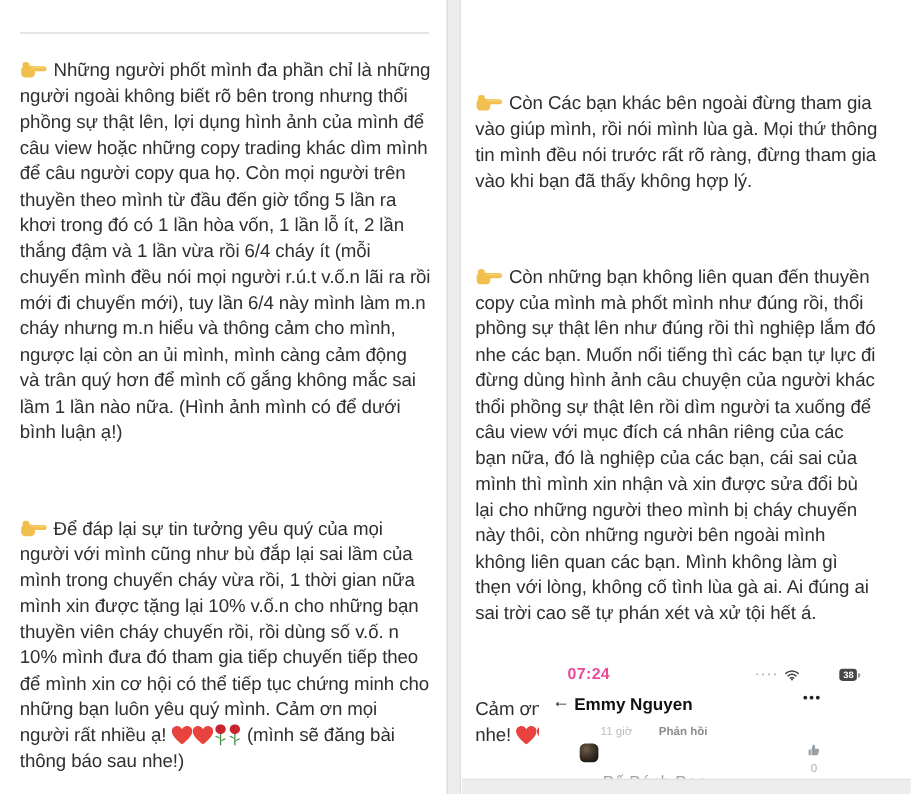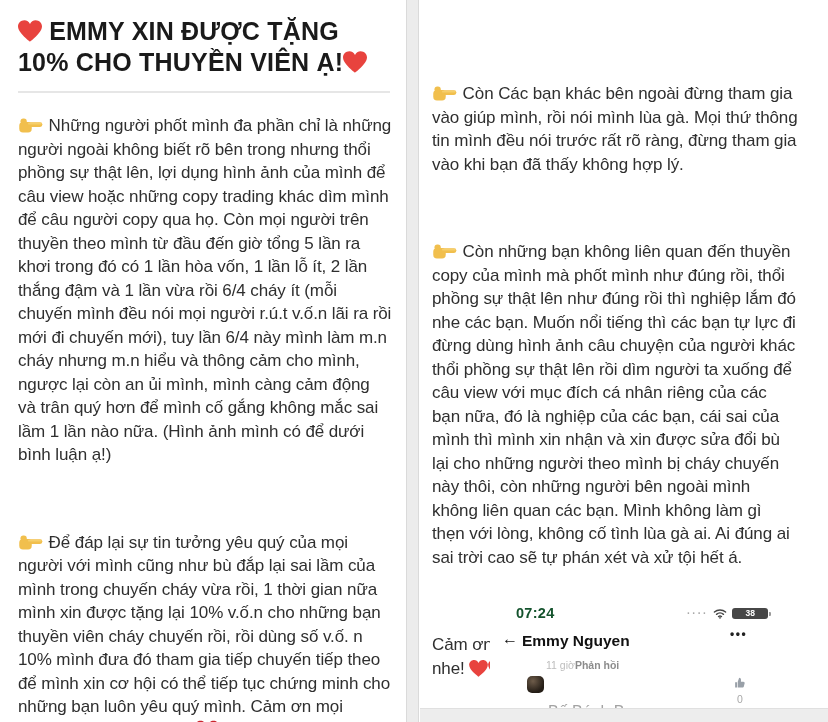--- a/index.html
+++ b/index.html
@@ -26,60 +26,51 @@
   .ic-heart svg{width:19px;height:17px;}
   .ic-rose{vertical-align:-5px;}
   .ic-rose svg{width:13px;height:21px;}
   .ic-point-right{vertical-align:-3px;margin-right:1px;}
   .ic-point-right svg{width:25px;height:18px;}
   .post-title .ic-heart{vertical-align:-2px;}
   .post-title .ic-heart svg{width:24px;height:22px;}
 
   
   .phone{position:absolute;left:490px;top:598px;width:338px;height:112px;background:#fff;color:#1c1c1c;}
-  .p-time{position:absolute;left:26px;top:7px;font-size:14.5px;font-weight:700;letter-spacing:.3px;color:#14532d;}
+  .p-time{position:absolute;left:26px;top:7px;font-size:14.5px;font-weight:700;letter-spacing:.3px;color:#ec4899;}
   .p-status{position:absolute;left:197px;top:10px;display:flex;align-items:center;gap:5px;}
   .p-dots{color:#a9a9a9;font-size:10px;letter-spacing:2px;font-weight:700;line-height:10px;}
   .p-wifi svg{width:14px;height:11px;display:block;}
   .p-batt{display:flex;align-items:center;}
-  .p-batt-body{display:block;width:36px;height:11px;background:#474747;border-radius:3px;color:#fff;
-               font-size:8.5px;font-weight:700;text-align:center;line-height:11px;}
+  .p-batt-body{display:block;width:16px;height:11px;background:#474747;border-radius:3px;color:#fff;
+               font-size:8.5px;font-weight:700;text-align:center;line-height:11px;margin-left:31px;}
   .p-batt-nub{display:block;width:2px;height:4px;background:#9a9a9a;border-radius:0 1px 1px 0;margin-left:1px;}
   .p-nav-back{position:absolute;left:12px;top:32px;font-size:16px;color:#111;cursor:pointer;}
   .p-nav-title{position:absolute;left:32px;top:34px;font-size:15.5px;font-weight:700;color:#111;}
   .p-nav-menu{position:absolute;left:240px;top:29px;font-size:12px;letter-spacing:1.5px;color:#222;font-weight:700;cursor:pointer;}
-  .p-meta{position:absolute;left:56px;top:61px;font-size:10.5px;display:flex;gap:0;}
+  .p-meta{position:absolute;left:56px;top:61px;font-size:10.5px;display:flex;gap:24px;}
   .p-meta-time{color:#bdbdbd;}
   .p-meta-reply{color:#8c8c8c;font-weight:700;cursor:pointer;}
   .p-avatar{position:absolute;left:37px;top:78px;width:17px;height:17px;border-radius:5px;
             background:radial-gradient(circle at 35% 30%, #6e5c4a, #241d16 70%);}
   .p-author{position:absolute;left:58px;top:79px;font-size:16px;color:#a3a3a3;margin-top:26px;}
   .p-comment{position:absolute;left:58px;top:93px;font-size:11px;color:#2d2d2d;white-space:nowrap;}
   .p-comment .bold{font-weight:700;color:#333;margin-right:3px;}
   .p-comment .gray{color:#a3a3a3;margin-right:3px;}
   .p-like{position:absolute;left:239px;top:77px;width:22px;text-align:center;cursor:pointer;}
   .p-like svg{width:12px;height:12px;display:inline-block;}
   .p-like-count{display:block;font-size:10.5px;color:#a8a8a8;margin-top:0px;}
   .bottom-strip{position:absolute;left:420px;right:0;top:708px;height:14px;background:#ededed;border-top:1px solid #e0e0e0;box-sizing:border-box;}
 </style>
 </head>
 <body>
 
 <div class="page">
 
   <div class="col col-left">
-    <h1 class="post-title"><span class="ic ic-heart">
-  <svg viewBox="0 0 32 29" xmlns="http://www.w3.org/2000/svg">
-    <path d="M23.6 0c-3.4 0-6.4 2.1-7.6 5.1C14.8 2.1 11.8 0 8.4 0 3.8 0 0 3.7 0 8.3c0 9.2 16 20.4 16 20.4S32 17.5 32 8.3C32 3.7 28.2 0 23.6 0z" fill="#e8433e"></path>
-  </svg>
-</span> EMMY XIN ĐƯỢC TẶNG 10% CHO THUYỀN VIÊN Ạ!<span class="ic ic-heart">
-  <svg viewBox="0 0 32 29" xmlns="http://www.w3.org/2000/svg">
-    <path d="M23.6 0c-3.4 0-6.4 2.1-7.6 5.1C14.8 2.1 11.8 0 8.4 0 3.8 0 0 3.7 0 8.3c0 9.2 16 20.4 16 20.4S32 17.5 32 8.3C32 3.7 28.2 0 23.6 0z" fill="#e8433e"></path>
-  </svg>
-</span></h1>
     <hr class="title-divider">
     <div class="paras">
         <p><span class="ic ic-point-right">
   <svg viewBox="0 0 40 28" xmlns="http://www.w3.org/2000/svg">
     <rect x="2" y="9" width="20" height="17" rx="6" fill="#f1bf4d"></rect>
     <rect x="4" y="3.5" width="10" height="9" rx="4.5" fill="#f1bf4d"></rect>
     <rect x="14" y="9.5" width="25" height="7.5" rx="3.7" fill="#f1bf4d"></rect>
     <rect x="16" y="10.5" width="22" height="2.5" rx="1.2" fill="#f6cf6b"></rect>
   </svg>
 </span> Những người phốt mình đa phần chỉ là những người ngoài không biết rõ bên trong nhưng thổi phồng sự thật lên, lợi dụng hình ảnh của mình để câu view hoặc những copy trading khác dìm mình để câu người copy qua họ. Còn mọi người trên thuyền theo mình từ đầu đến giờ tổng 5 lần ra khơi trong đó có 1 lần hòa vốn, 1 lần lỗ ít, 2 lần thắng đậm và 1 lần vừa rồi 6/4 cháy ít (mỗi chuyến mình đều nói mọi người r.ú.t v.ố.n lãi ra rồi mới đi chuyến mới), tuy lần 6/4 này mình làm m.n cháy nhưng m.n hiểu và thông cảm cho mình, ngược lại còn an ủi mình, mình càng cảm động và trân quý hơn để mình cố gắng không mắc sai lầm 1 lần nào nữa. (Hình ảnh mình có để dưới bình luận ạ!)</p>

